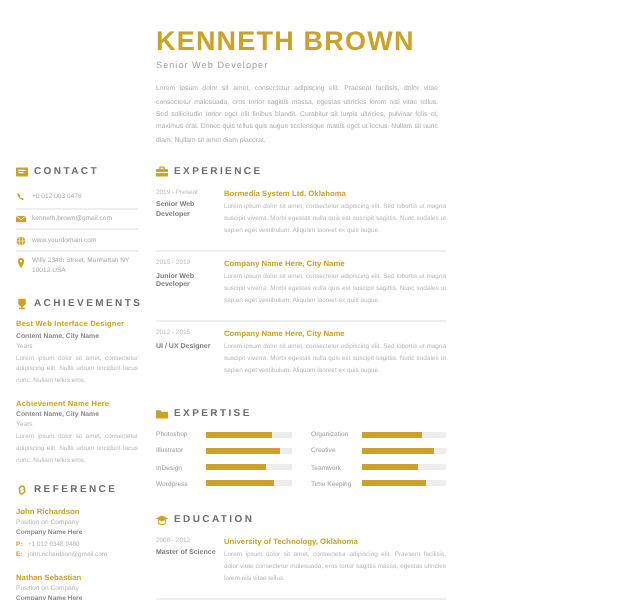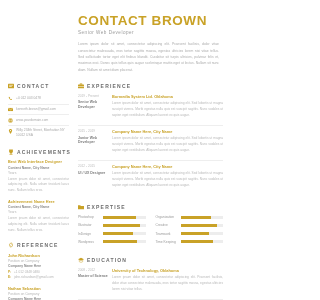--- a/index.html
+++ b/index.html
@@ -195,21 +195,21 @@
     height: 100%;
     background: #c9a227;
   }
 </style>
 </head>
 <body>
 
 <div class="page">
 
   <div class="header">
-    <div class="name">CONTACT BROWN</div>
+    <div class="name">KENNETH BROWN</div>
     <div class="title">Senior Web Developer</div>
     <div class="summary">Lorem ipsum dolor sit amet, consectetur adipiscing elit. Praesent facilisis, dolor vitae consectetur malesuada, eros tortor sagittis massa, egestas ultricies lorem nisi vitae tellus. Sed sollicitudin tortor eget elit finibus blandit. Curabitur sit turpis ultricies, pulvinar felis et, maximus erat. Donec quis tellus quis augue scelerisque mattis eget ut lectus. Nullam sit nunc diam. Nullam sit amet diam placerat.</div>
   </div>
 
   <div class="cols">
 
     <div class="col-left">
 
       <div class="sec">
         <div class="sec-head">

